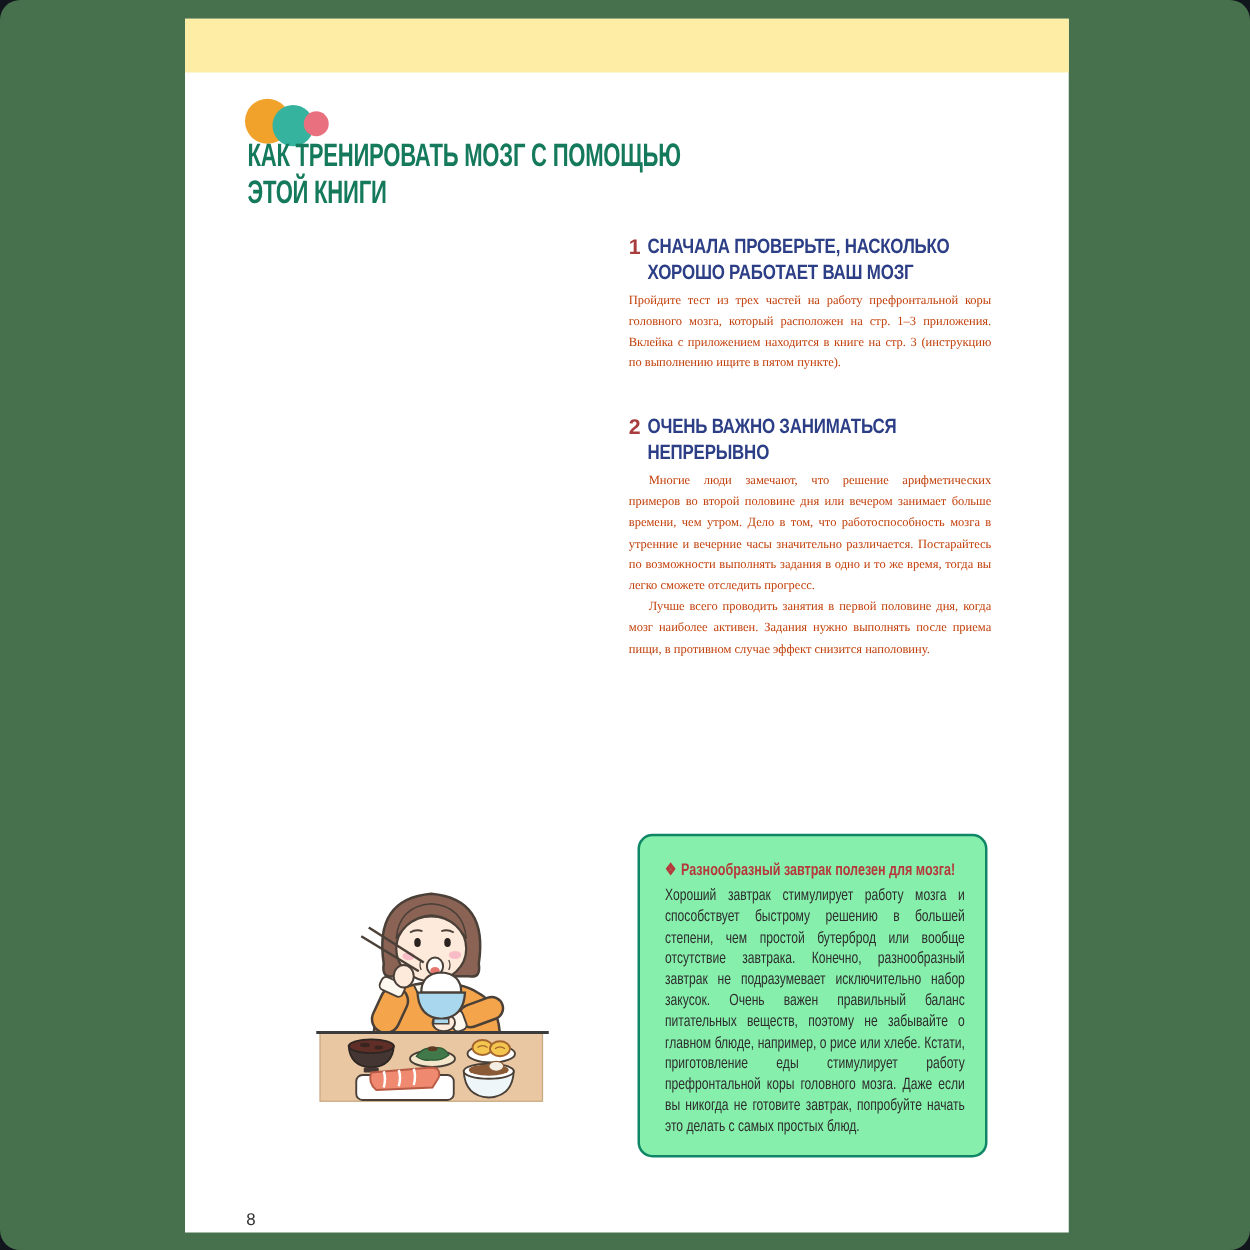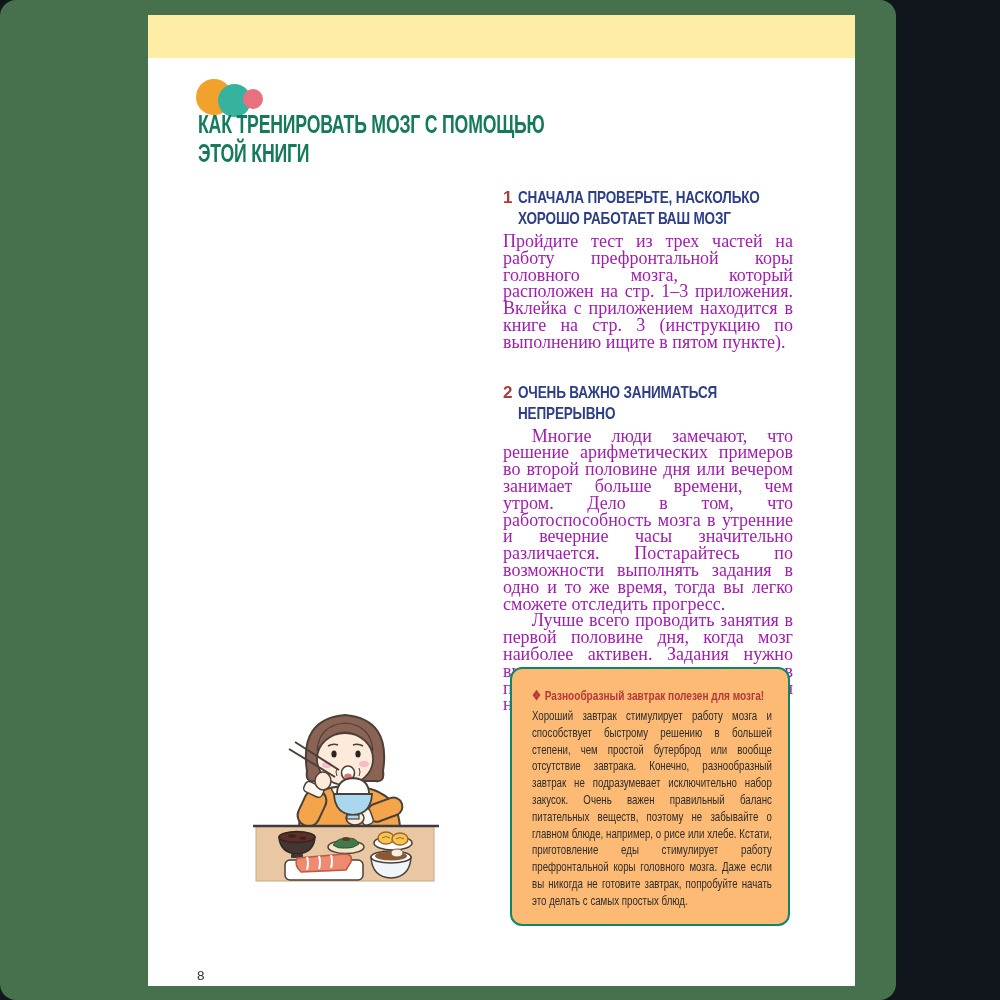--- a/index.html
+++ b/index.html
@@ -1,17 +1,17 @@
 <!DOCTYPE html>
 <html><head>
 <meta charset="utf-8">
 <style>
   html,body{margin:0;padding:0;background:#11151c;}
-  .frame{position:relative;width:868px;height:1000px;background:#47714d;border-radius:16px;overflow:hidden;
-         font-family:"Liberation Sans",sans-serif;padding-left:28px;}
+  .frame{position:relative;width:1000px;height:1000px;background:#47714d;border-radius:16px;overflow:hidden;
+         font-family:"Liberation Sans",sans-serif;}
   .page{position:absolute;left:148px;top:15px;width:707px;height:971px;background:#ffffff;}
   .top-band{position:absolute;left:0;top:0;width:707px;height:43px;background:#fdeda5;}
 
   
   .logo{position:absolute;left:48px;top:64px;width:70px;height:42px;}
   .logo .c{position:absolute;border-radius:50%;}
   .c1{left:0;top:0;width:36px;height:36px;background:#f0a22a;}
   .c2{left:22px;top:5px;width:33px;height:33px;background:#36b39e;}
   .c3{left:47px;top:10px;width:20px;height:20px;background:#e9707f;}
 
@@ -21,27 +21,27 @@
       white-space:pre-line;letter-spacing:-.3px;width:max-content;
       transform:scaleX(.68);transform-origin:left top;}
 
   .right-col{position:absolute;left:355px;top:172px;width:290px;}
   .sec-head{display:flex;gap:6px;margin:0 0 4px 0;}
   .sec-num{flex:0 0 auto;font-weight:bold;font-size:17px;line-height:21px;color:#a93c3c;}
   .sec-title{margin:0;font-size:16.5px;line-height:21px;font-weight:bold;color:#2c3e85;
       white-space:pre-line;letter-spacing:-.2px;width:max-content;flex:0 0 auto;
       transform:scaleX(.82);transform-origin:left top;}
   .body-para{margin:0;font-family:"Liberation Serif","DejaVu Serif",serif;
-      font-size:18px;line-height:16.8px;color:#a21caf;text-align:justify;}
+      font-size:10px;line-height:16.8px;color:#c2410c;text-align:justify;}
   .indent{text-indent:1.6em;}
   .sect2{margin-top:31px;}
 
   
   .tip-box{position:absolute;left:362px;top:652px;width:280px;min-height:250px;
-      box-sizing:border-box;border:2.5px solid #0f8766;border-radius:12px;background:#fdba74;
+      box-sizing:border-box;border:2.5px solid #0f8766;border-radius:12px;background:#86efac;
       padding:18px 0 14px 20px;overflow:visible;}
   .tip-scale{width:322px;transform:scaleX(.745);transform-origin:left top;}
   .tip-title{font-size:13.5px;font-weight:bold;color:#b5393b;white-space:nowrap;margin:0 0 5px 0;}
   .tip-icon{margin-right:5px;}
   .tip-text{margin:0;font-size:13px;line-height:16.8px;color:#2d2d2d;text-align:justify;}
 
   .illustration{position:absolute;left:100px;top:682px;width:222px;height:196px;}
 
   .page-number{position:absolute;left:49px;top:953px;font-size:13.5px;color:#333;}
 </style>

